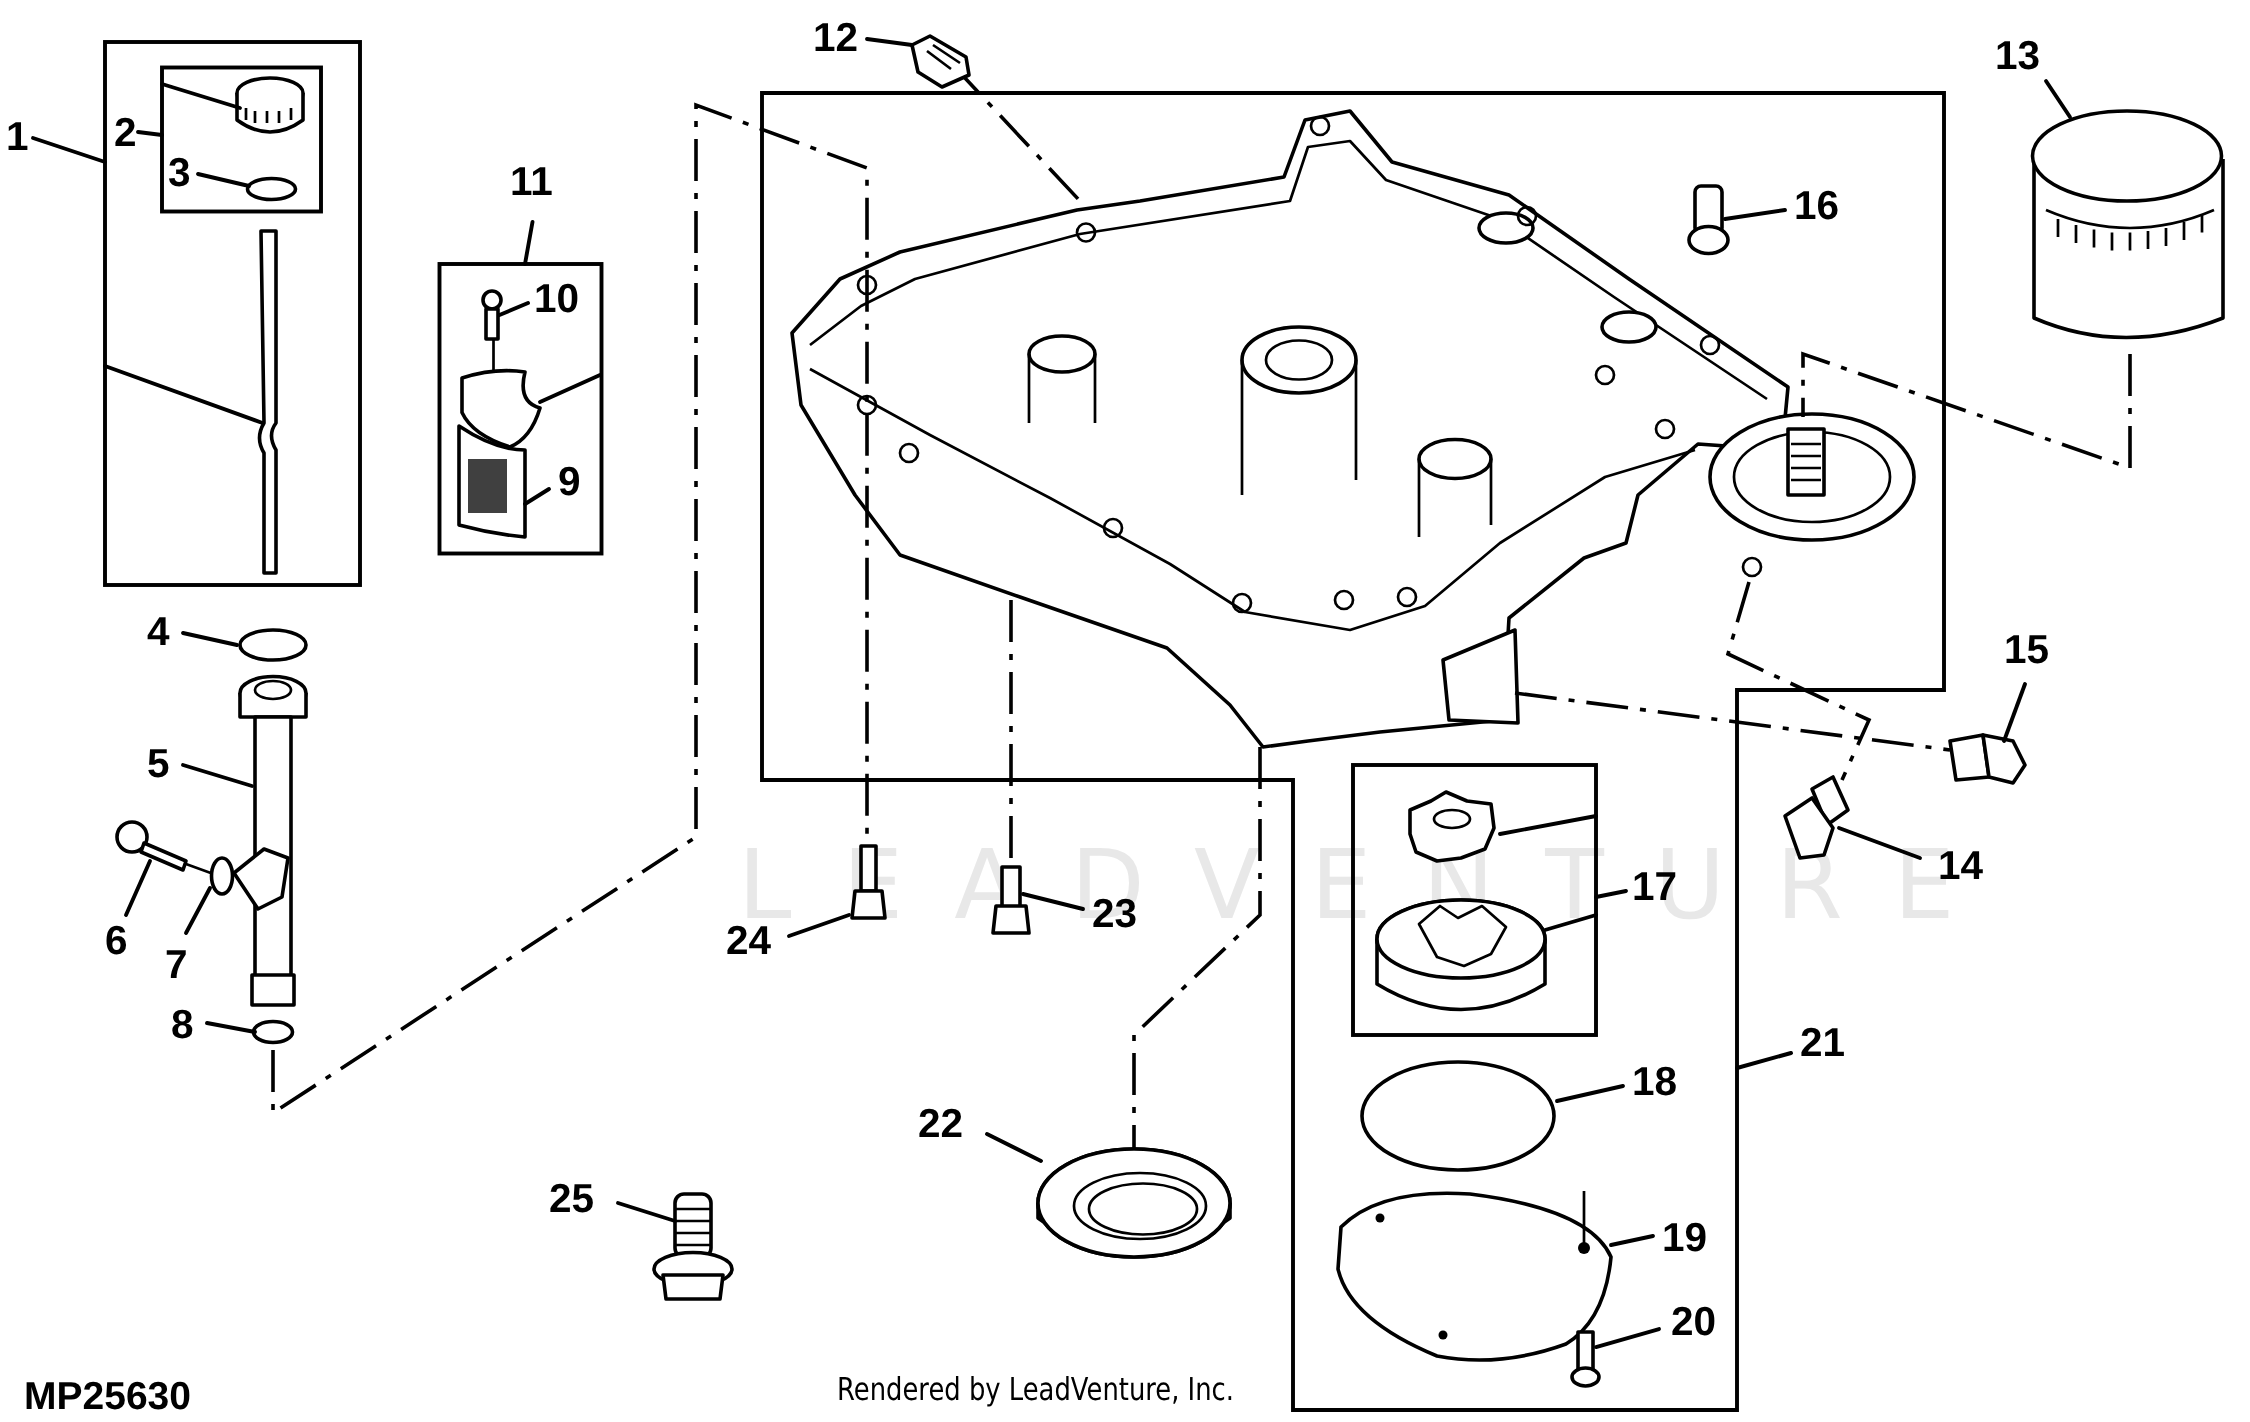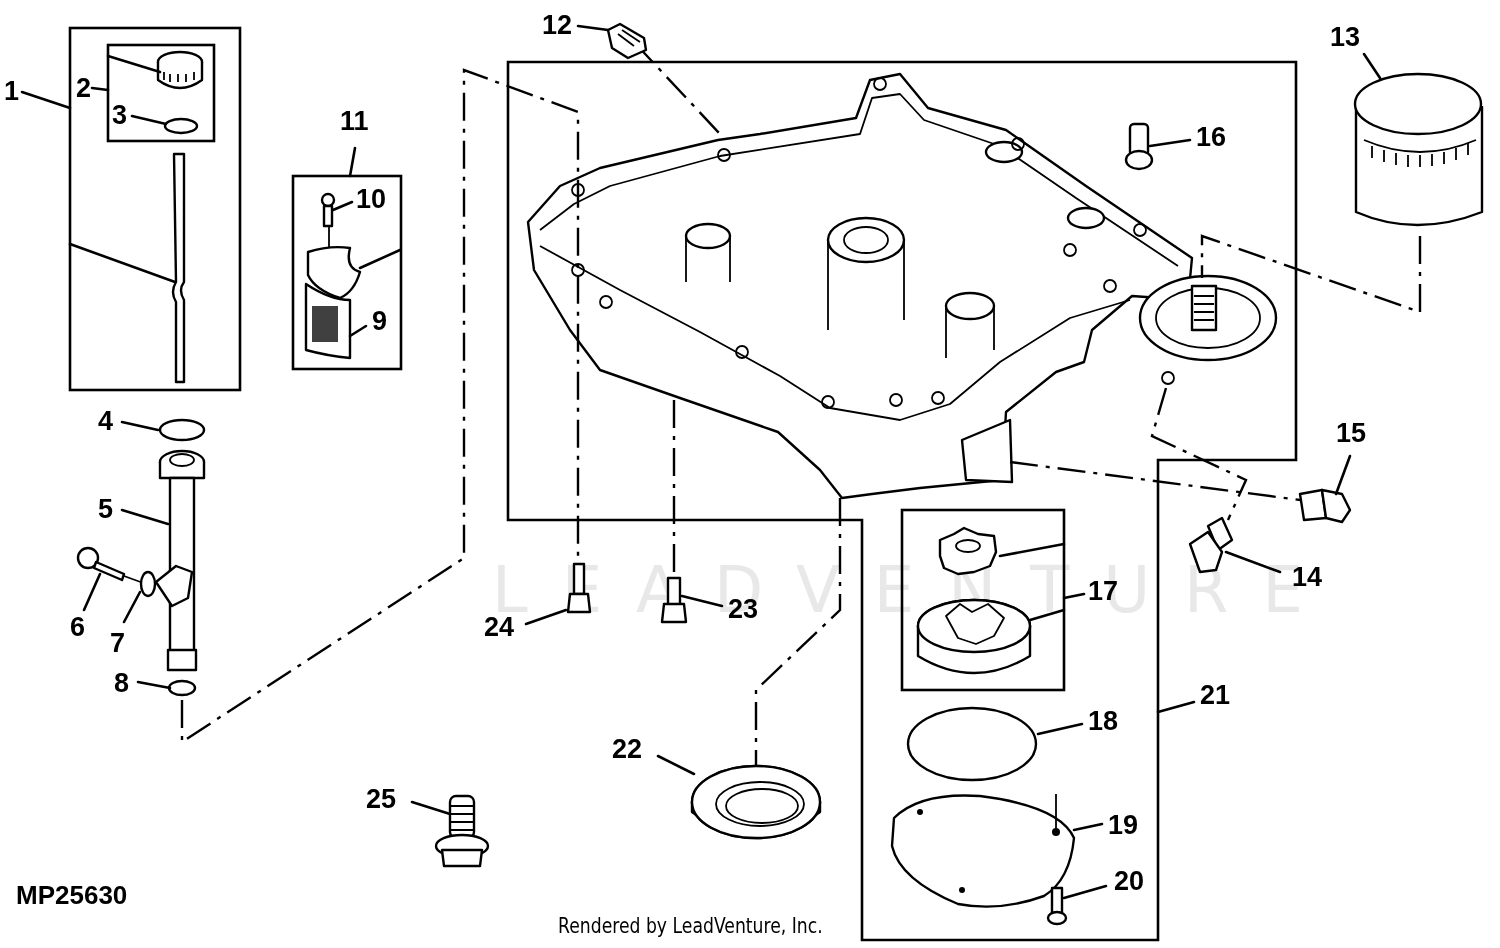--- a/index.html
+++ b/index.html
@@ -6,21 +6,21 @@
   body { width: 1500px; height: 948px; position: relative; overflow: hidden; font-family: "Liberation Sans", sans-serif; }
   #diagram { position: absolute; left: 0; top: 0; width: 1500px; height: 948px; }
   .ln { stroke: #000; stroke-width: 2.6; fill: none; stroke-linejoin: round; stroke-linecap: round; }
   .thin { stroke: #000; stroke-width: 1.8; fill: none; stroke-linejoin: round; }
   .box { stroke: #000; stroke-width: 2.6; fill: none; }
   .dash { stroke: #000; stroke-width: 2.4; fill: none; stroke-dasharray: 28 8 4 8; }
   .part { stroke: #000; stroke-width: 2.4; fill: #fff; stroke-linejoin: round; }
   .dark { fill: #000; }
   .callout { font-family: "Liberation Sans", sans-serif; font-weight: bold; font-size: 27px; fill: #000; }
   .wm { font-family: "DejaVu Sans", sans-serif; font-size: 64px; letter-spacing: 34px; fill: #e8e8e8; }
-  #fig-id { position: absolute; left: 16px; top: 880px; font-family: "Liberation Sans", sans-serif; font-weight: bold; font-size: 26px; color: #000; }
+  #fig-id { position: absolute; left: 16px; top: 915px; font-family: "Liberation Sans", sans-serif; font-weight: bold; font-size: 26px; color: #000; }
   #render-credit { position: absolute; left: 558px; top: 914px; font-family: "DejaVu Sans", sans-serif; font-size: 21px; color: #000; transform: scaleX(0.82); transform-origin: left top; white-space: nowrap; }
 </style>
 </head>
 <body>
 
 <svg id="diagram" viewBox="0 0 1500 948" xmlns="http://www.w3.org/2000/svg">
 
   <text class="wm" x="492" y="612">LEADVENTURE</text>
 
   <g>

